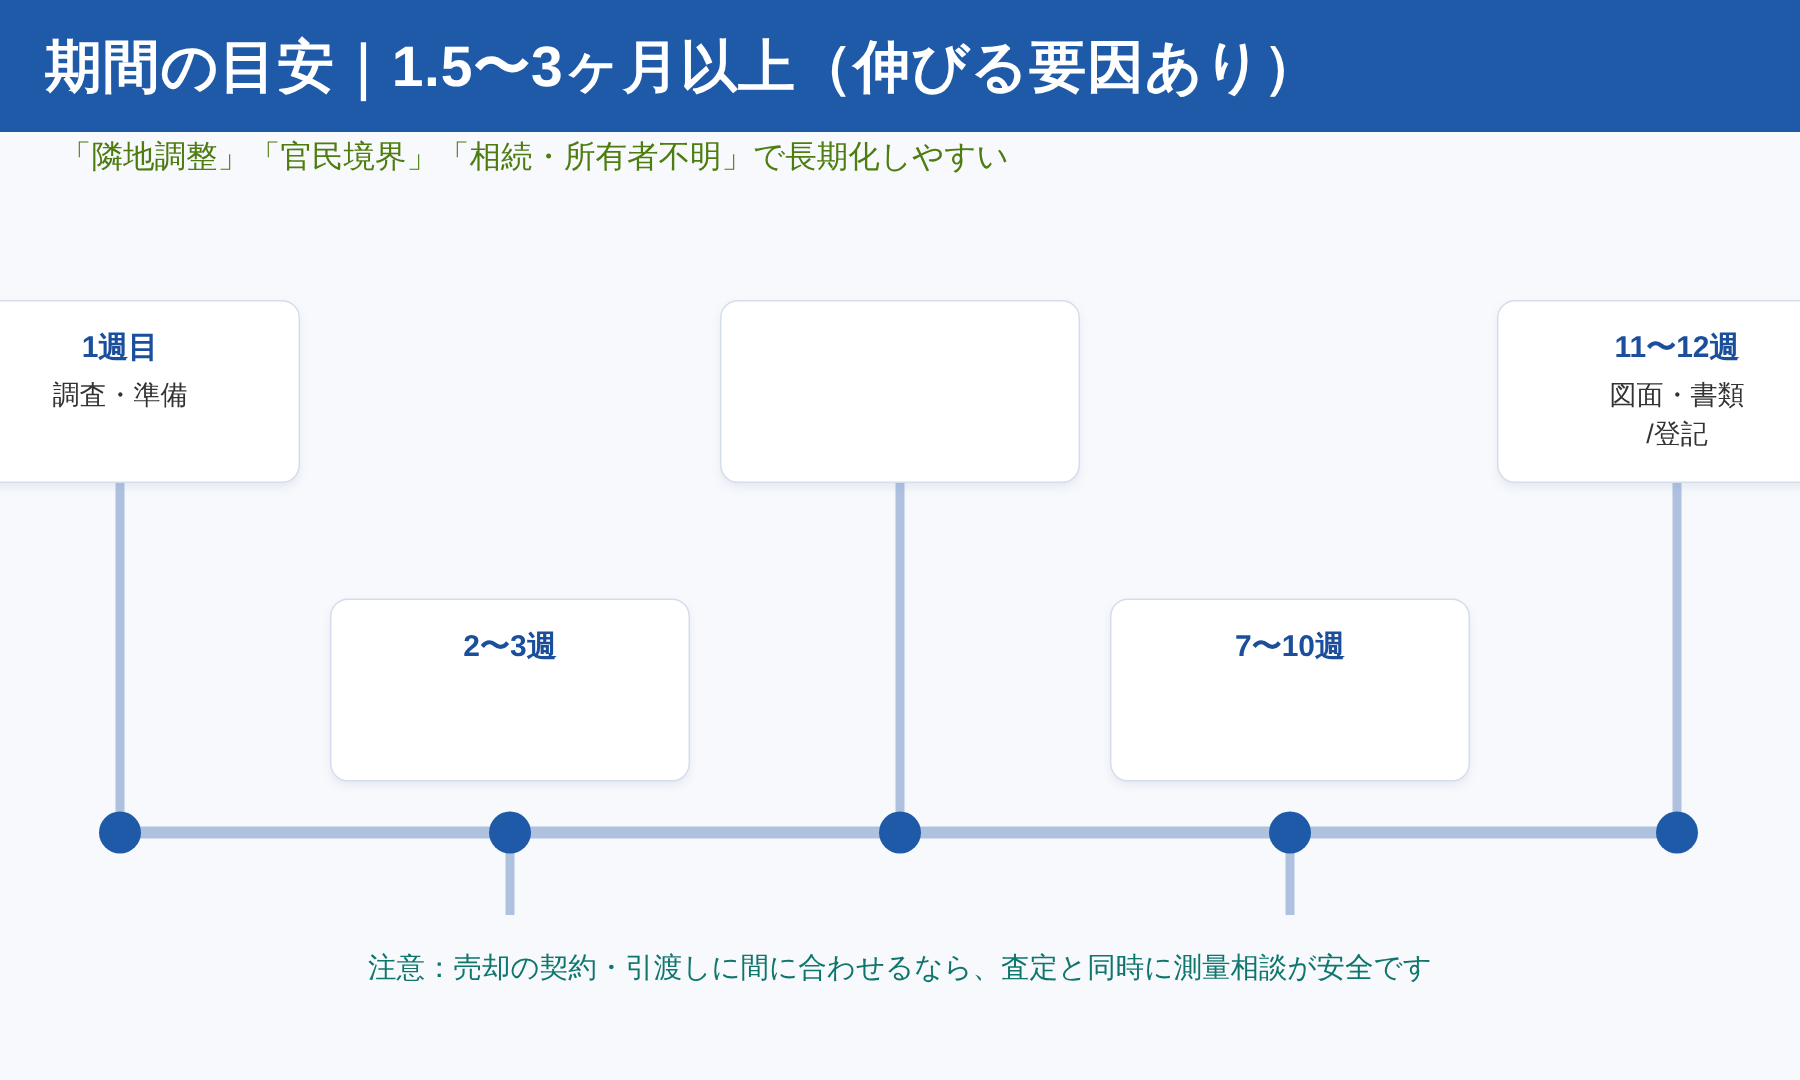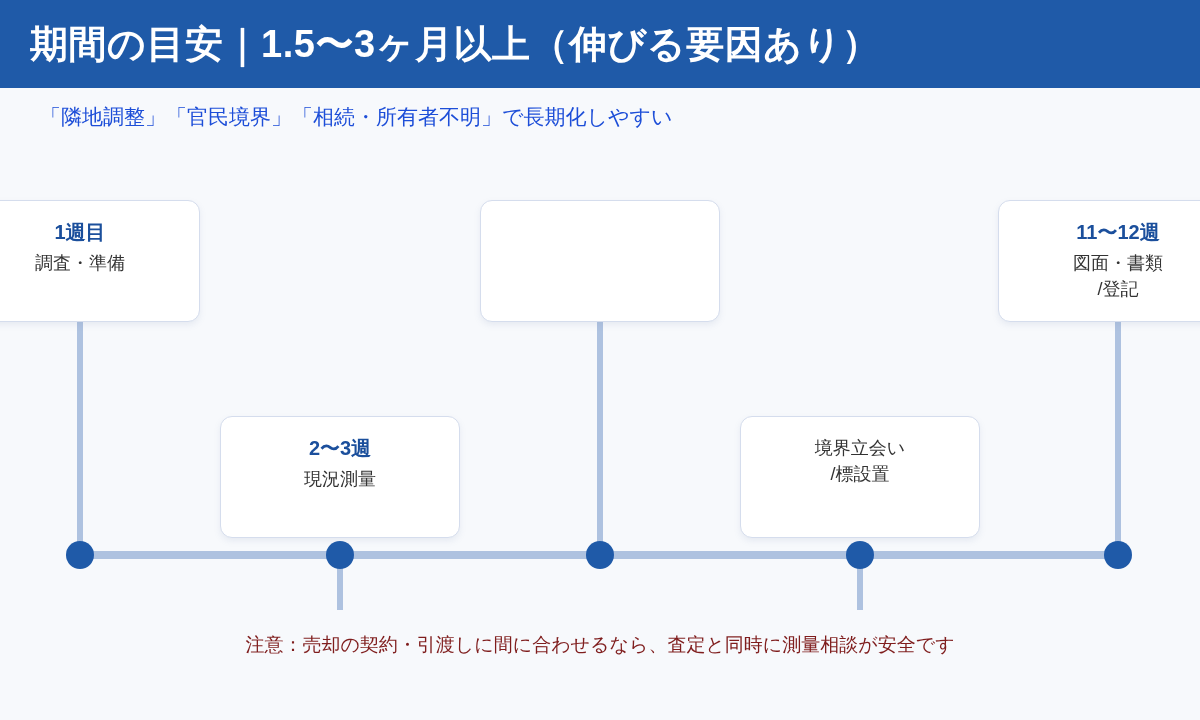--- a/index.html
+++ b/index.html
@@ -31,23 +31,23 @@
     font-weight: bold;
     letter-spacing: 0.5px;
     padding-left: 30px;
     white-space: nowrap;
   }
 
   
   .subtitle {
     position: absolute;
     left: 40px;
-    top: 103px;
+    top: 90px;
     font-size: 21px;
-    color: #1d4ed8;
+    color: #4d7c0f;
     white-space: nowrap;
     text-align: center;
   }
 
   
   .timeline {
     position: absolute;
     left: 0;
     top: 180px;
     width: 1120px;
@@ -100,21 +100,21 @@
     padding: 18px 14px 16px 14px;
     text-align: center;
     z-index: 2;
     margin-left: -120px;
   }
   .card.above {
     top: 20px;
     min-height: 122px;
   }
   .card.below {
-    top: 236px;
+    top: 219px;
     min-height: 122px;
   }
   .card-title {
     font-size: 20px;
     font-weight: bold;
     color: #1b4f9c;
     line-height: 1.35;
     margin-bottom: 4px;
   }
   .card-desc {
@@ -124,21 +124,21 @@
   }
 
   
   .footer-note {
     position: absolute;
     left: 0;
     top: 632px;
     width: 1200px;
     text-align: center;
     font-size: 19px;
-    color: #7f1d1d;
+    color: #0f766e;
   }
 </style>
 </head>
 <body>
 
 <div class="header-bar">
   <div class="header-title">期間の目安｜1.5〜3ヶ月以上（伸びる要因あり）</div>
 </div>
 
 <div class="subtitle">「隣地調整」「官民境界」「相続・所有者不明」で長期化しやすい</div>
@@ -149,30 +149,29 @@
       <div class="connector up" style="left: 80px;"></div>
       <div class="node" style="left: 80px;"></div>
       <div class="card above" style="left: 80px;">
         <div class="card-title">1週目</div>
         <div class="card-desc">調査・準備</div>
       </div>
       <div class="connector down" style="left: 340px;"></div>
       <div class="node" style="left: 340px;"></div>
       <div class="card below" style="left: 340px;">
         <div class="card-title">2〜3週</div>
-        <div class="card-desc">現況測量</div>
       </div>
       <div class="connector up" style="left: 600px;"></div>
       <div class="node" style="left: 600px;"></div>
       <div class="card above" style="left: 600px;">
       </div>
       <div class="connector down" style="left: 860px;"></div>
       <div class="node" style="left: 860px;"></div>
       <div class="card below" style="left: 860px;">
-        <div class="card-desc">境界立会い<br>/標設置</div>
+        <div class="card-title">7〜10週</div>
       </div>
       <div class="connector up" style="left: 1118px;"></div>
       <div class="node" style="left: 1118px;"></div>
       <div class="card above" style="left: 1118px;">
         <div class="card-title">11〜12週</div>
         <div class="card-desc">図面・書類<br>/登記</div>
       </div>
     </div>
 </div>
 

